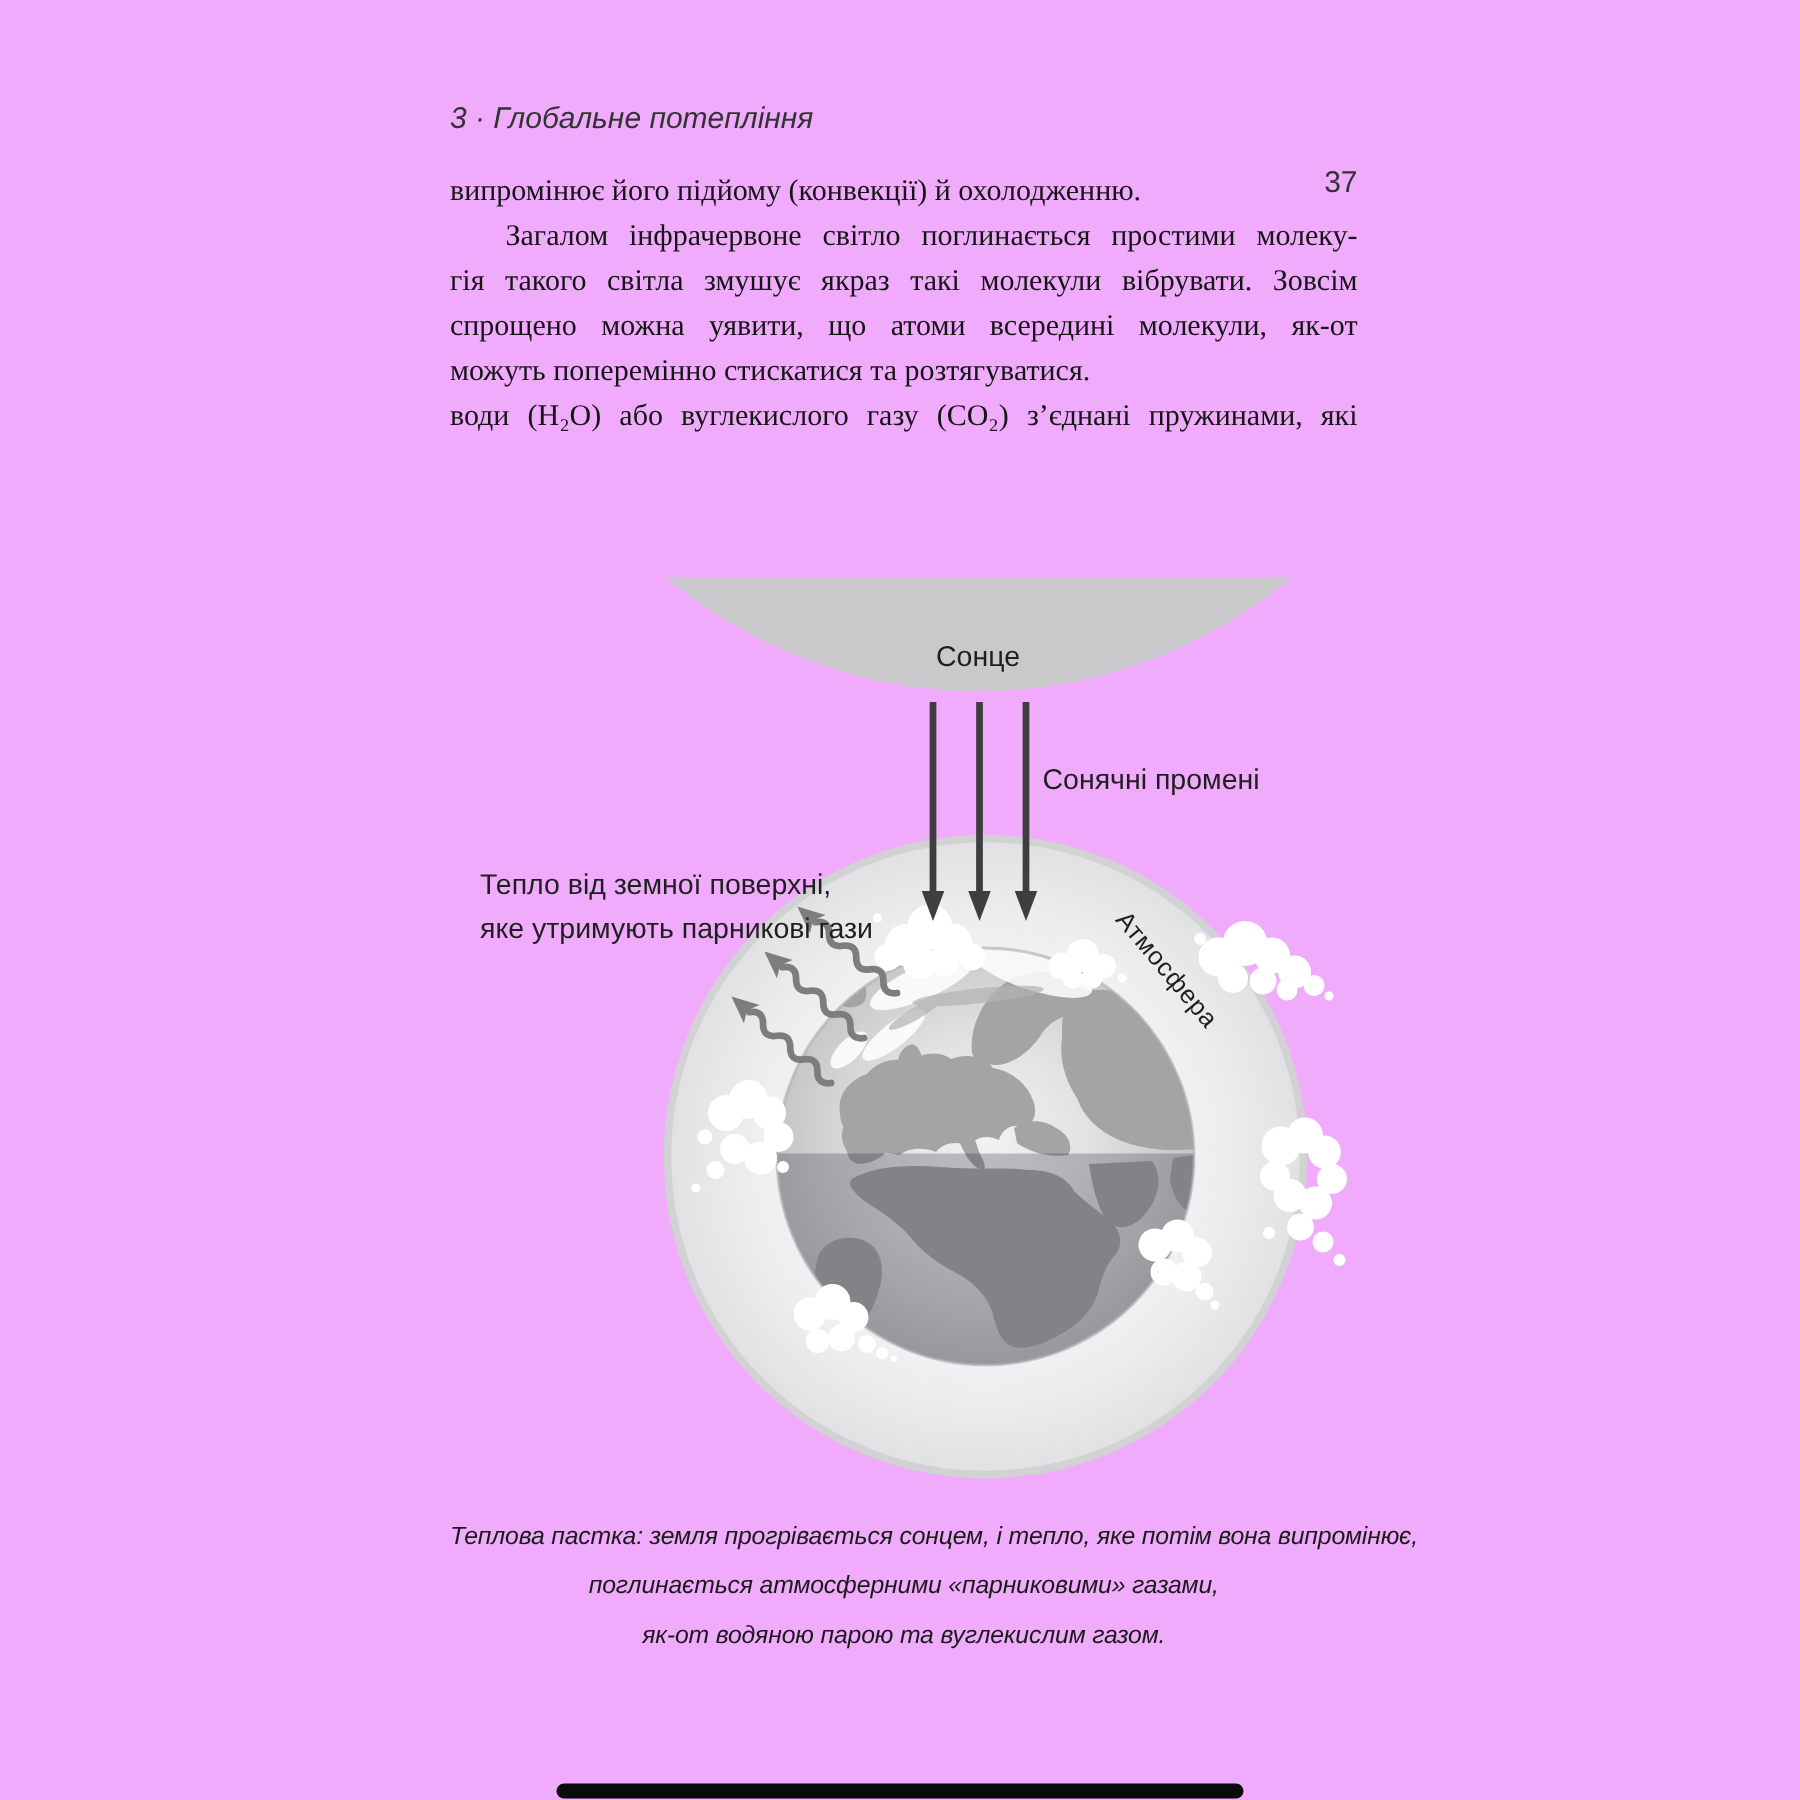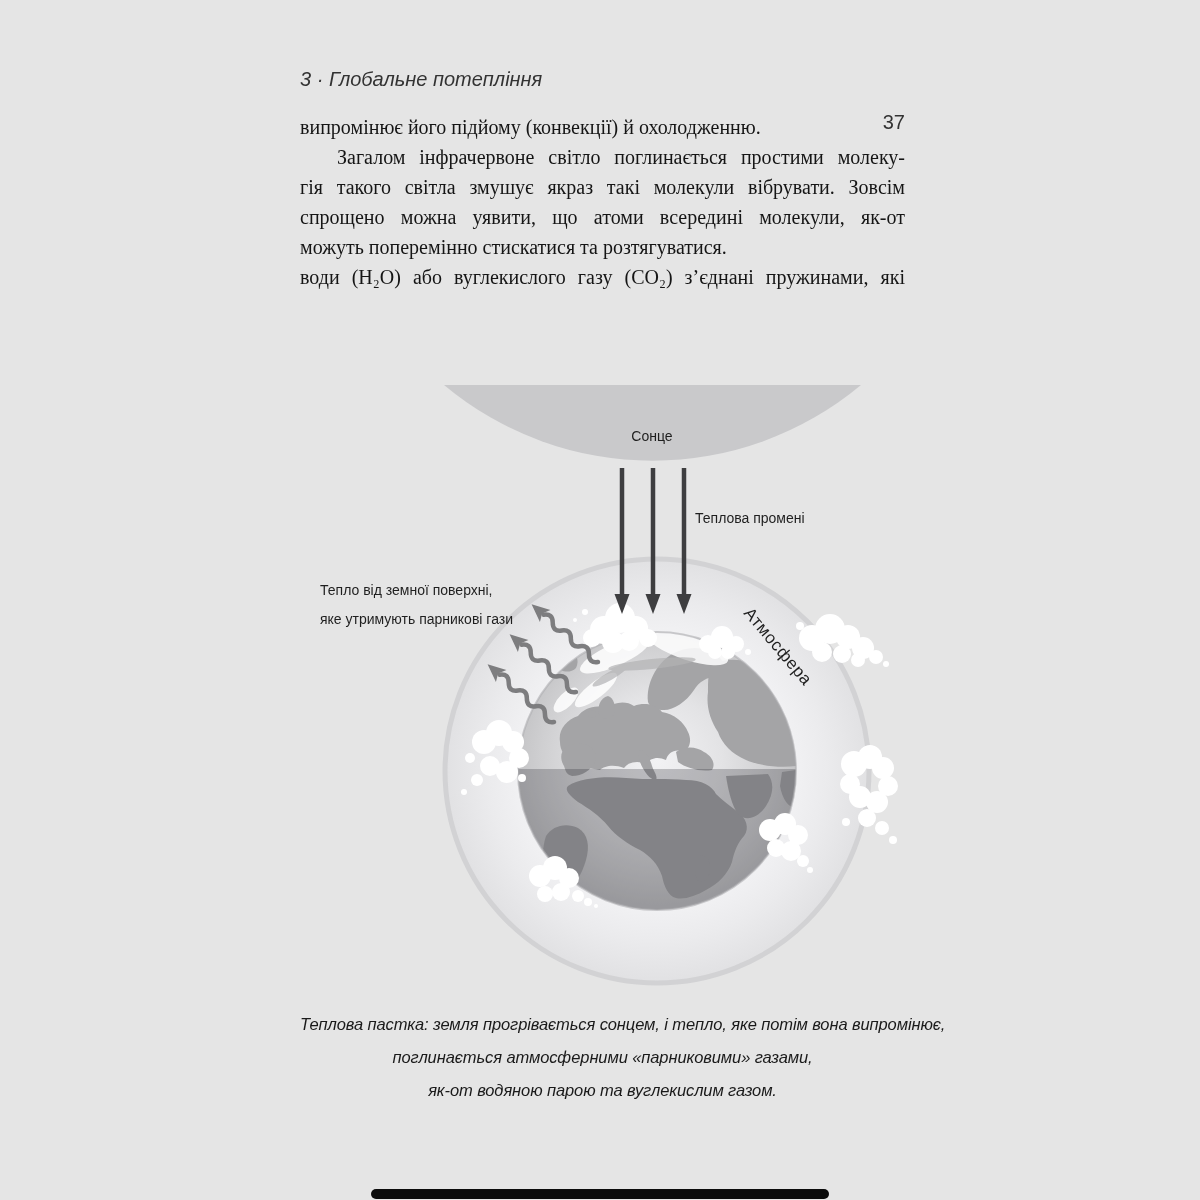--- a/index.html
+++ b/index.html
@@ -1,28 +1,28 @@
 <!DOCTYPE html>
 <html><head>
 <meta charset="utf-8">
 <style>
   html,body{margin:0;padding:0;background:#fff;}
-  .page{position:relative;width:1200px;height:1200px;background:#e5e5e5;overflow:hidden;
+  .page{position:relative;width:1200px;height:1200px;background:#f0abfc;overflow:hidden;
         font-family:"Liberation Sans",sans-serif;color:#1a1a1a;}
   
   .hdr-chapter{position:absolute;left:300px;top:68px;font-size:20px;font-style:italic;color:#333;}
   .hdr-num{position:absolute;left:805px;top:68px;width:100px;text-align:right;font-size:20px;color:#333;margin-top:43px;}
   
   .body-block{position:absolute;left:300px;top:112px;width:605px;
               font-family:"Liberation Serif","DejaVu Serif",serif;font-size:20px;line-height:30px;color:#151515;}
   .bl{width:605px;}
   .bl.j{text-align:justify;text-align-last:justify;}
   .bl.ind{text-indent:37px;}
   
-  .fig-label{position:absolute;font-size:14px;color:#1f1f1f;}
+  .fig-label{position:absolute;font-size:19px;color:#1f1f1f;}
   .sun-label{left:612px;top:428px;width:80px;text-align:center;}
   .rays-label{left:695px;top:510px;white-space:nowrap;}
   .heat-label{left:320px;top:576px;width:344px;text-align:left;line-height:29px;}
   .atmo-label{left:706px;top:636px;width:140px;height:24px;text-align:center;font-size:17px;
               transform:rotate(50deg);letter-spacing:.5px;}
   
   .caption{position:absolute;left:300px;top:1008px;width:605px;text-align:center;
            font-size:16.5px;font-style:italic;line-height:33px;color:#1a1a1a;letter-spacing:-0.1px;}
   .caption div{white-space:nowrap;}
   
@@ -220,21 +220,21 @@
         <path d="M653,614 L645.5,594 L660.5,594 Z" fill="#3e3e40" stroke="none"></path>
       </g>
       <g>
         <line x1="684" y1="468" x2="684" y2="596"></line>
         <path d="M684,614 L676.5,594 L691.5,594 Z" fill="#3e3e40" stroke="none"></path>
       </g>
     </g>
   </svg>
 
   <div class="fig-label sun-label">Сонце</div>
-  <div class="fig-label rays-label">Теплова промені</div>
+  <div class="fig-label rays-label">Сонячні промені</div>
   <div class="fig-label heat-label">
     <div>Тепло від земної поверхні,</div>
     <div>яке утримують парникові гази</div>
   </div>
   <div class="fig-label atmo-label">Атмосфера</div>
 
   <div class="caption">
     <div>Теплова пастка: земля прогрівається сонцем, і тепло, яке потім вона випромінює,</div>
     <div>поглинається атмосферними «парниковими» газами,</div>
     <div>як-от водяною парою та вуглекислим газом.</div>

